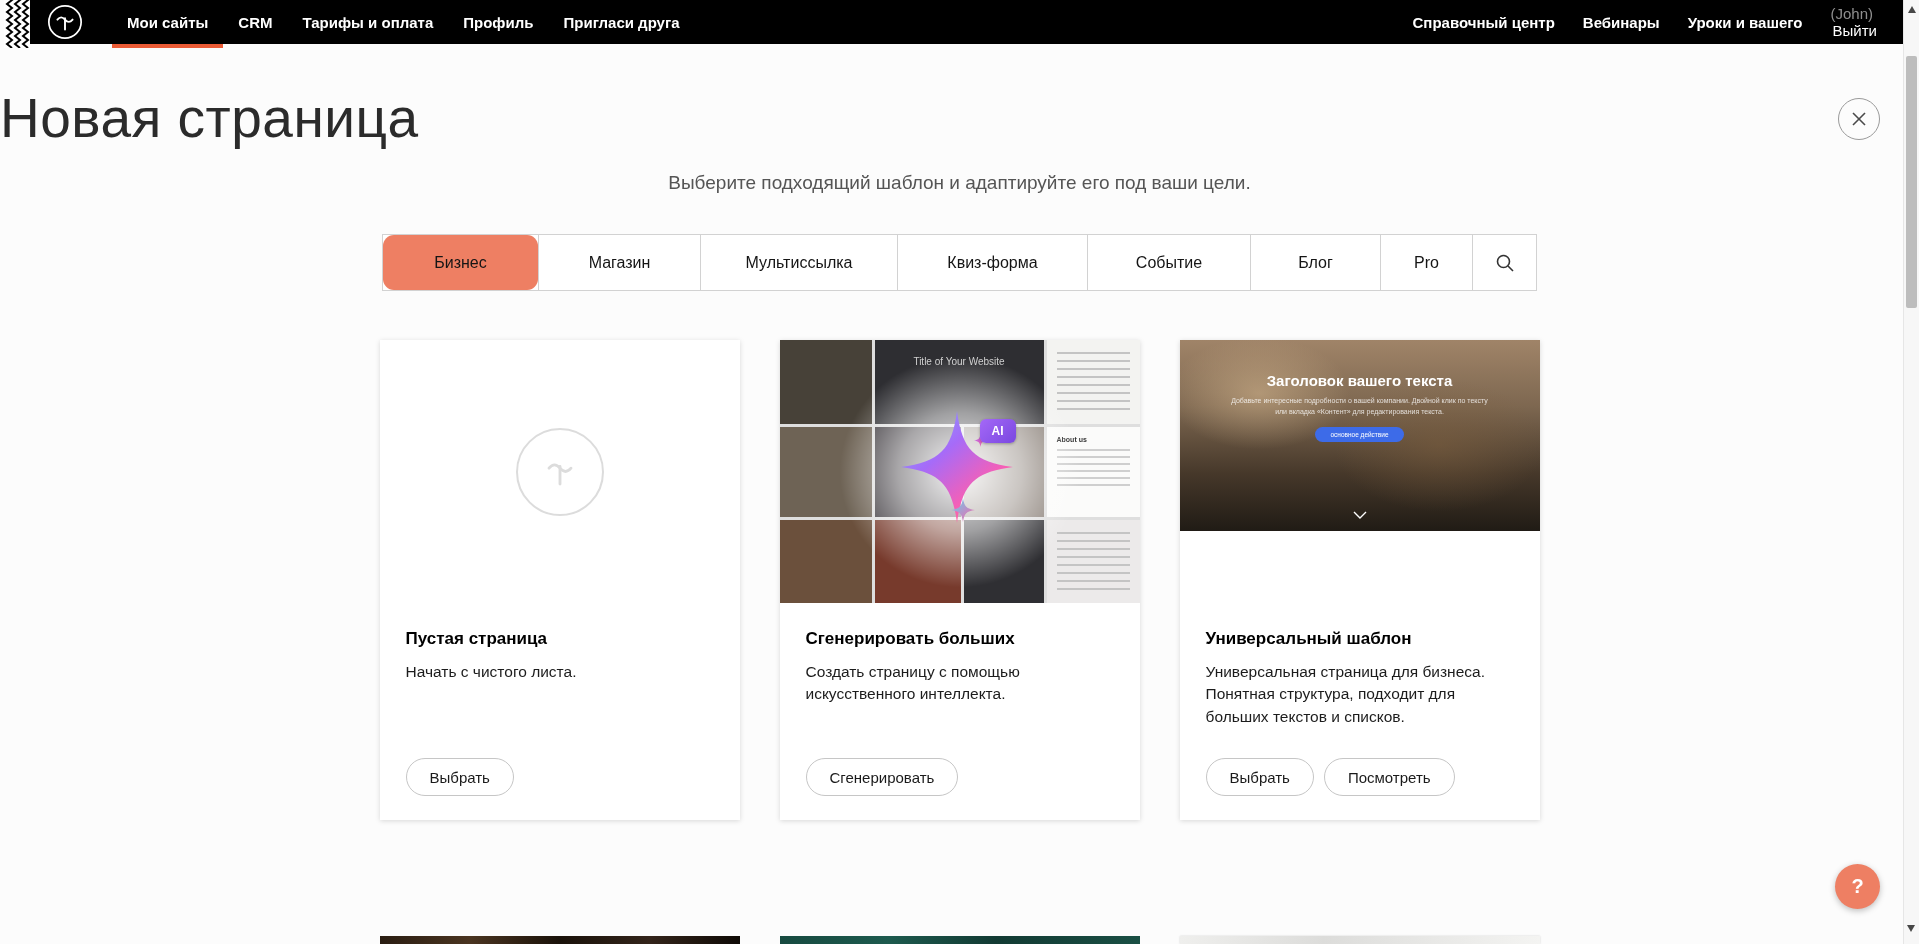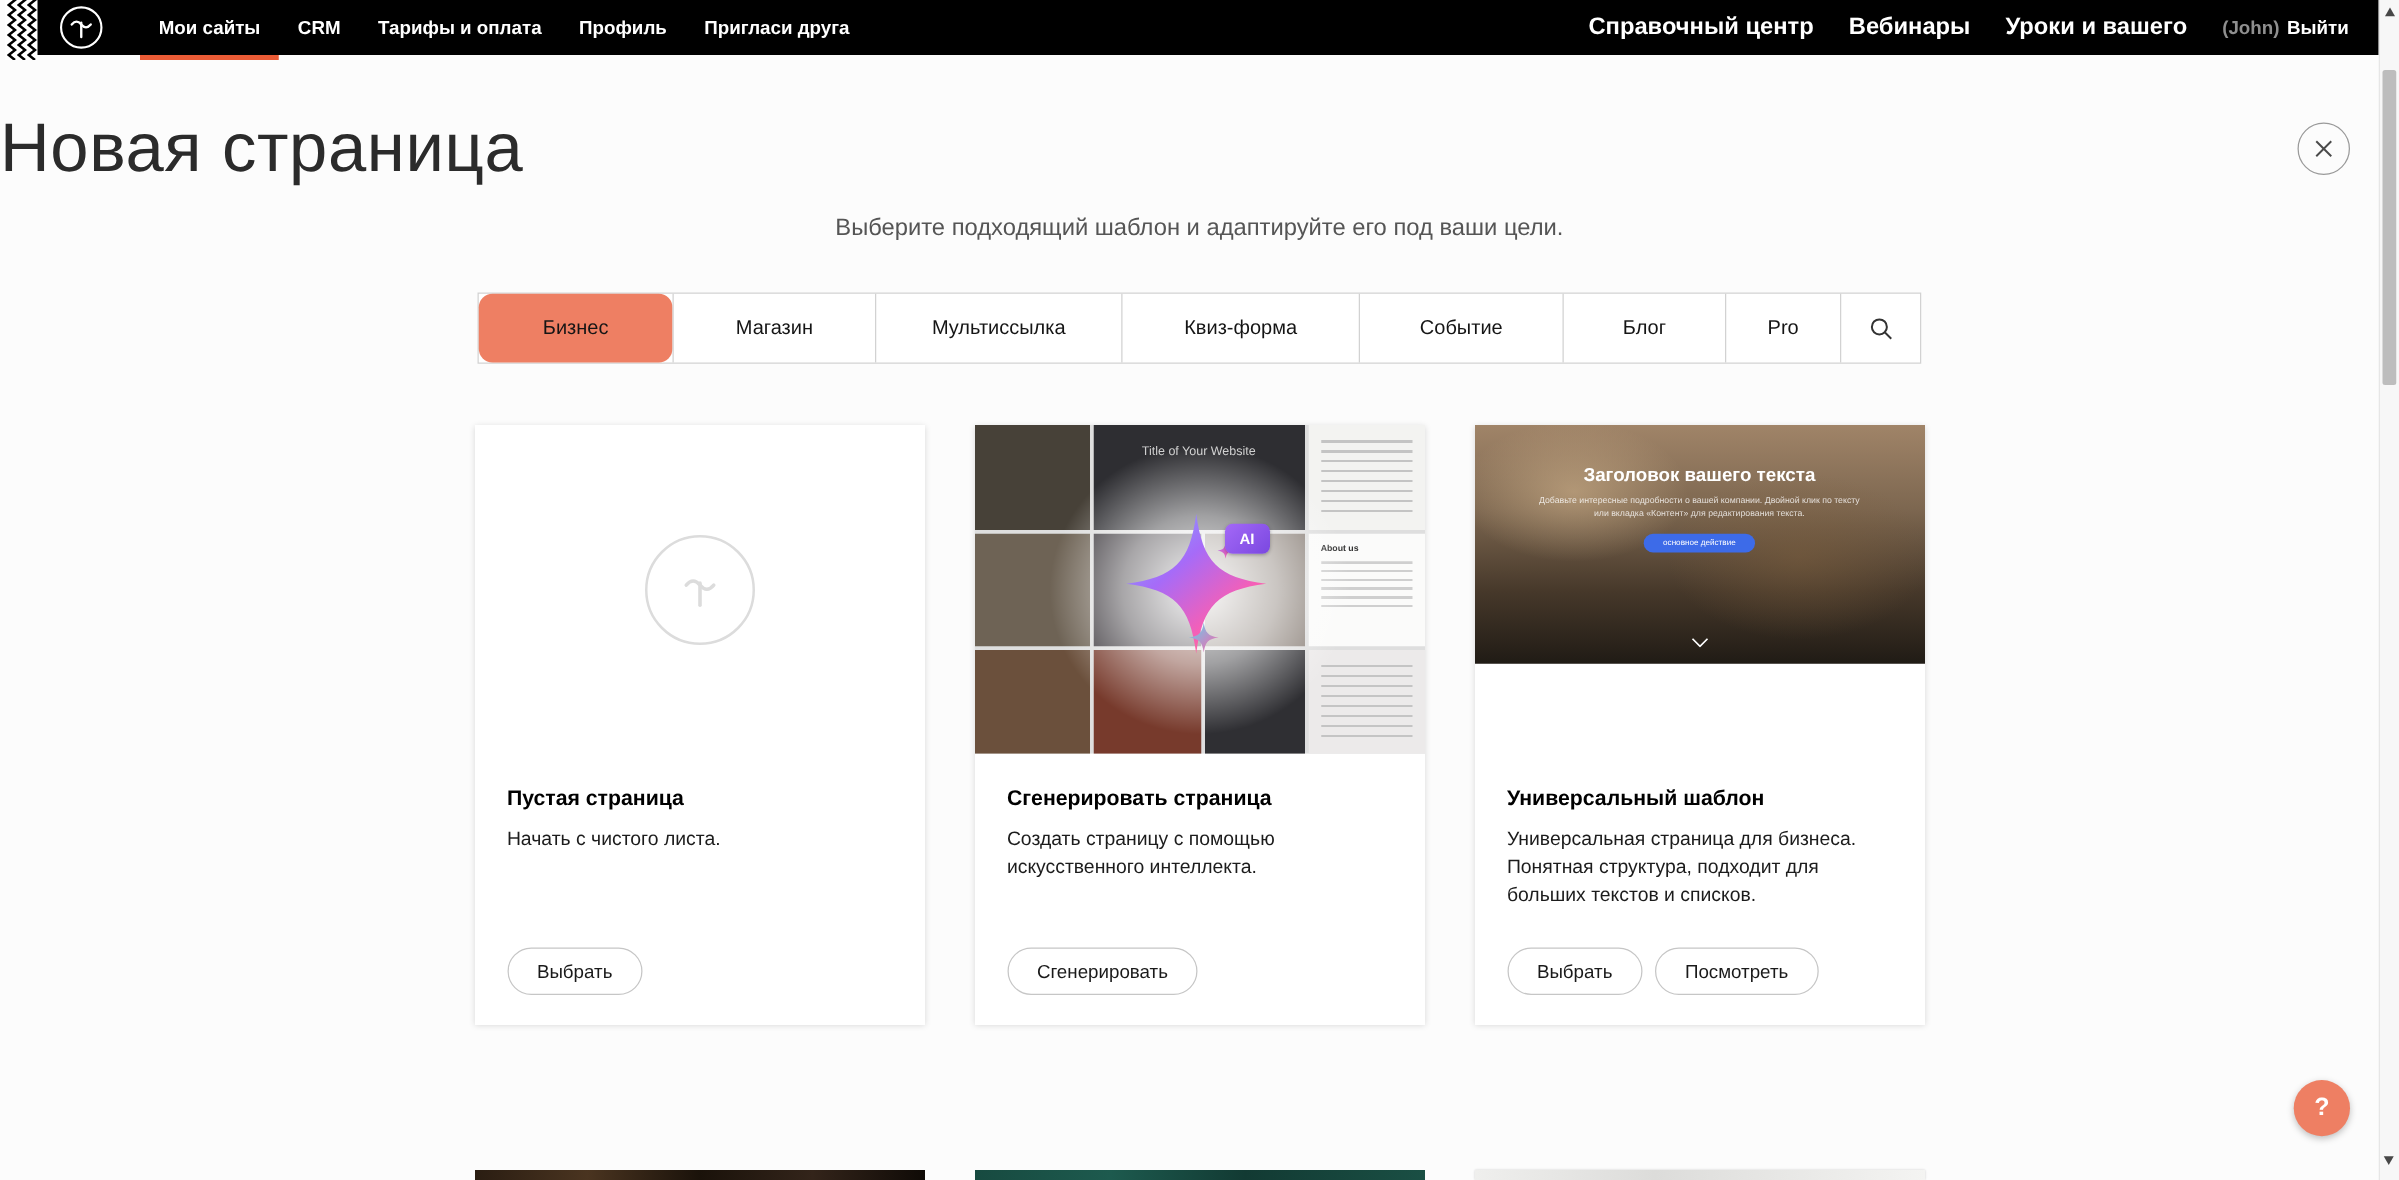--- a/index.html
+++ b/index.html
@@ -16,22 +16,22 @@
   .sb-thumb { position:absolute; top:56px; left:2px; width:11px; height:252px; background:#bdbdbd; border-radius:2px; }
 
   
   .navbar { position:absolute; top:0; left:4px; right:16px; height:44px; background:var(--navbar-bg, #000); display:flex; align-items:center; z-index:20; }
   .zigzag { width:26px; height:52px; background:#fff; flex:none; }
   .logo { width:38px; height:38px; margin-left:16px; flex:none; cursor:pointer; }
   .nav-left { display:flex; margin-left:28px; height:52px; }
   .nav-item { position:relative; display:flex; align-items:center; padding:0 15px; color:#fff; font-size:15px; font-weight:bold; cursor:pointer; white-space:nowrap; }
   .nav-item.active::after { content:""; position:absolute; left:0; right:0; bottom:0; height:4px; background:var(--nav-underline, #EB5B35); }
   .nav-right { display:flex; margin-left:auto; height:52px; align-items:center; padding-right:10px; }
-  .nav-link { display:flex; align-items:center; padding:0 14px; color:#fff; font-size:19px; font-weight:bold; cursor:pointer; white-space:nowrap; }
-  .nav-user { display:flex; align-items:center; padding:0 14px; font-size:15px; font-weight:bold; white-space:nowrap; cursor:pointer; }
+  .nav-link { display:flex; align-items:center; padding:0 14px; color:#fff; font-size:15px; font-weight:bold; cursor:pointer; white-space:nowrap; }
+  .nav-user { display:flex; align-items:center; padding:0 14px; font-size:15px; font-weight:normal; white-space:nowrap; cursor:pointer;flex-direction:column; }
   .user-name { color:#8f8f8f; margin-right:6px; }
   .logout { color:#fff; }
 
   
   .close-btn { position:absolute; top:98px; right:39px; width:42px; height:42px; border-radius:50%; border:1.5px solid #9a9a9a; background:transparent; display:flex; align-items:center; justify-content:center; cursor:pointer; z-index:30; }
   .help-btn { position:absolute; bottom:35px; right:39px; width:45px; height:45px; border-radius:50%; border:none; background:var(--accent, #EE7F63); color:#fff; font-size:20px; font-weight:bold; font-family:inherit; cursor:pointer; box-shadow:0 2px 6px rgba(0,0,0,.25); z-index:30; }
 
   
   .page-title { margin-top:86px; text-align:left; font-size:55px; font-weight:300; letter-spacing:0.5px; color:#2b2b2b; }
   .page-subtitle { margin-top:22px; text-align:center; font-size:19px; font-weight:400; color:#555; }
@@ -237,21 +237,21 @@
             <linearGradient id="g3" x1="0" y1="0" x2="1" y2="1">
               <stop offset="0" stop-color="#B06CF0"></stop>
               <stop offset="1" stop-color="#FF5FA8"></stop>
             </linearGradient>
           </defs>
           <path d="M55 0 C60 38 72 50 110 55 C72 60 60 72 55 110 C50 72 38 60 0 55 C38 50 50 38 55 0 Z" fill="url(#g3)"></path>
         </svg>
         <div class="ai-badge">AI</div>
       </div>
       <div class="card-body">
-        <div class="card-title">Сгенерировать страница</div>
+        <div class="card-title">Сгенерировать больших</div>
         <div class="card-desc">Создать страницу с помощью искусственного интеллекта.</div>
         <div class="card-actions">
           <button class="pill-btn">Сгенерировать</button>
         </div>
       </div>
     </div>
 
     <div class="card">
       <div class="preview">
         <div class="tpl-photo">

